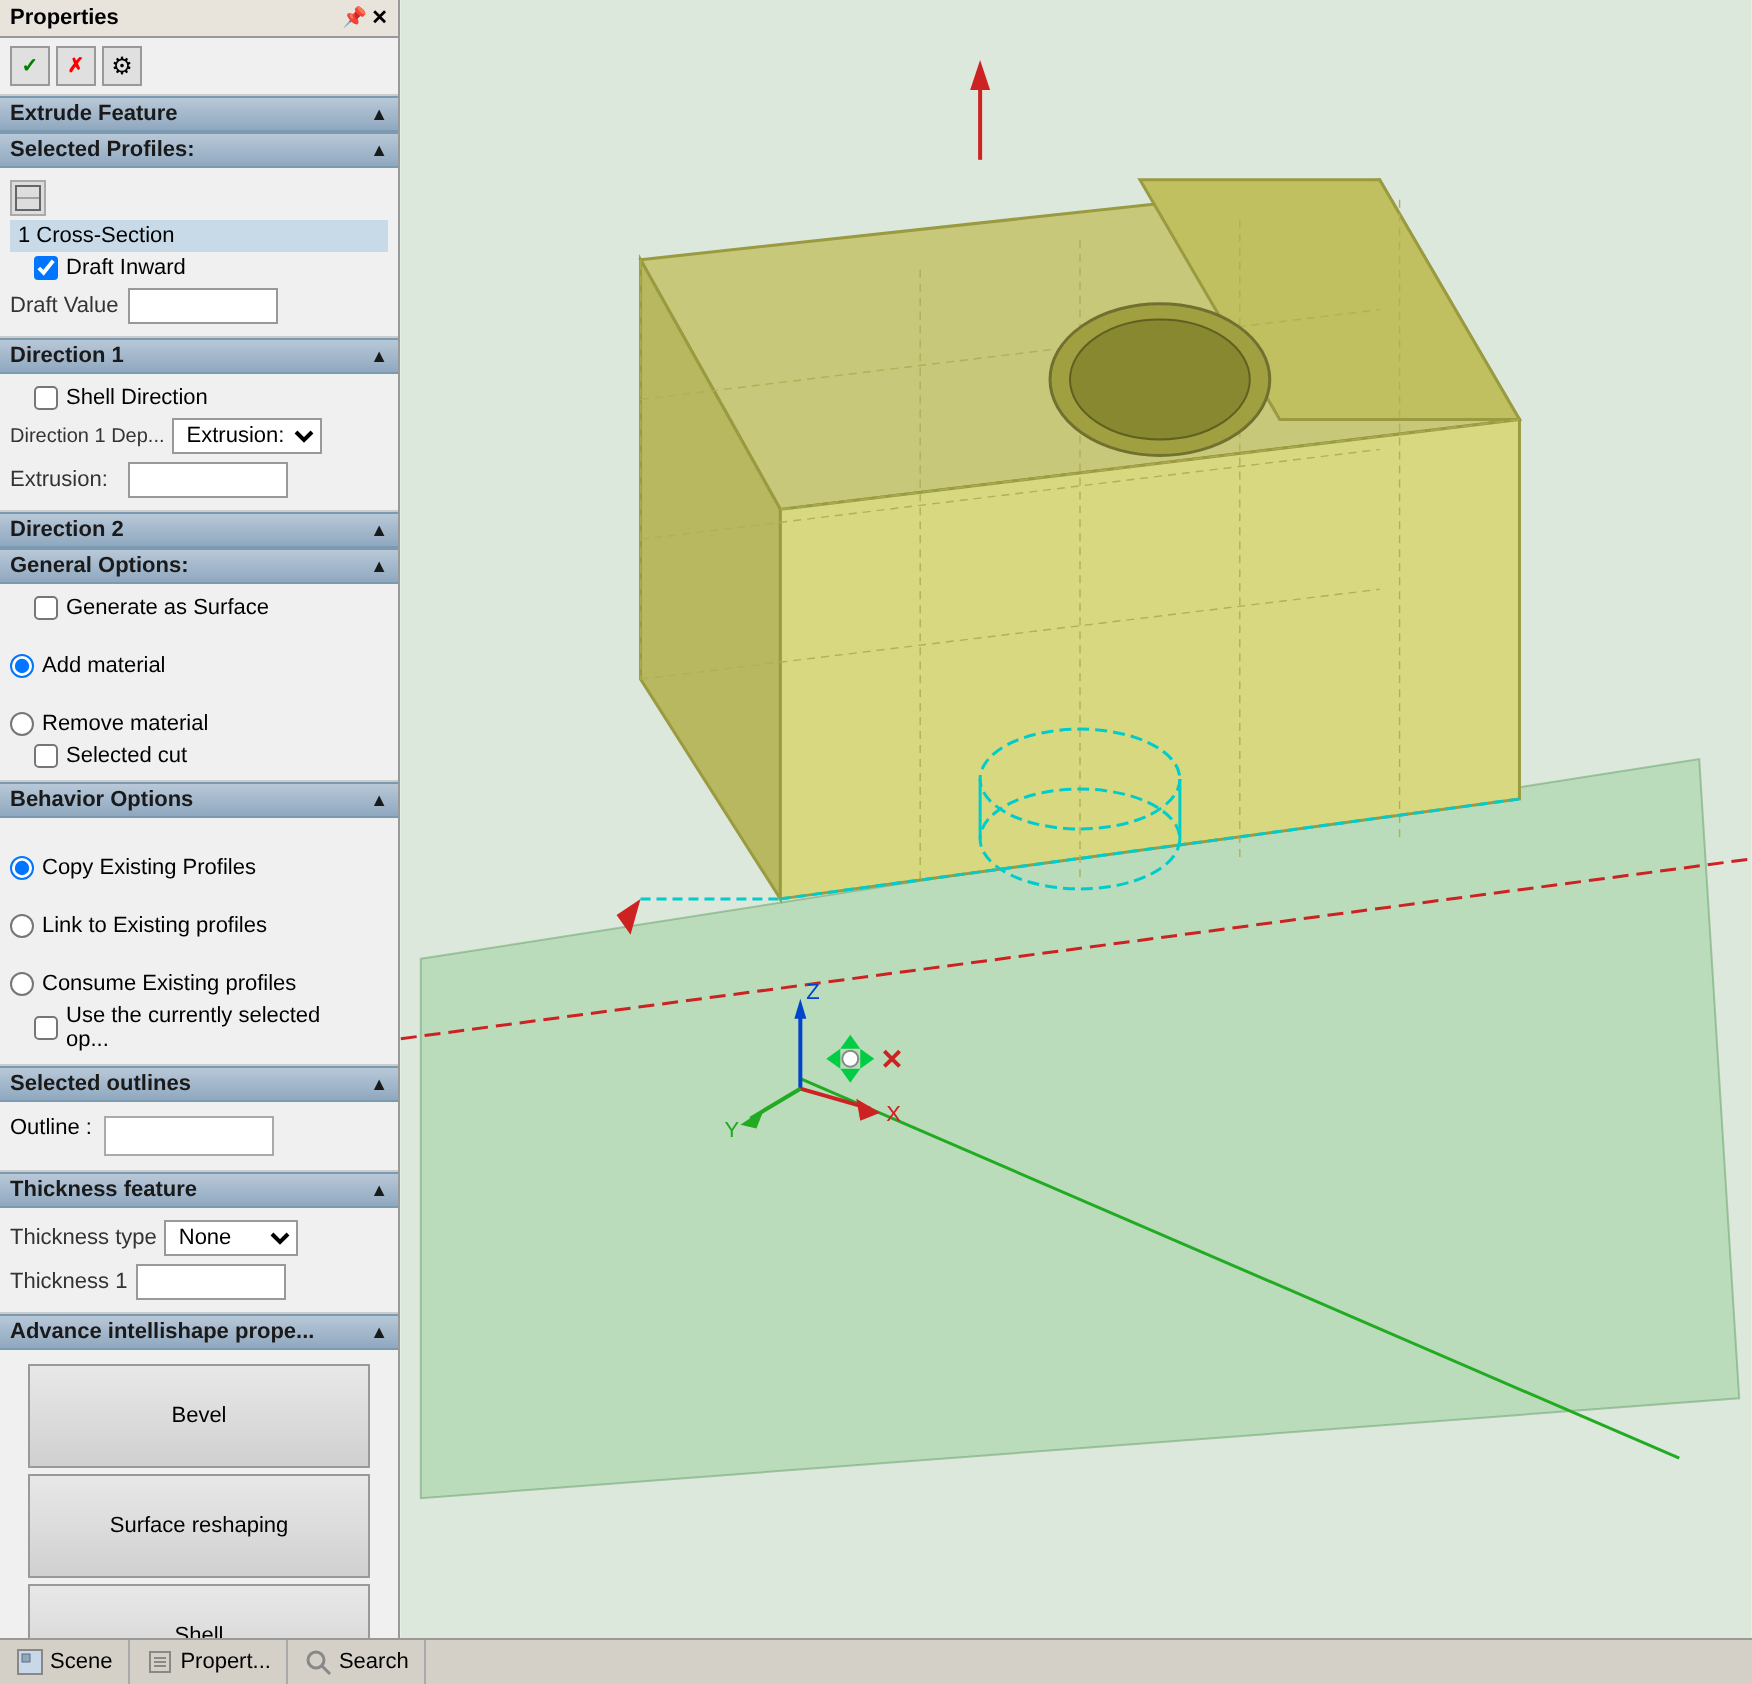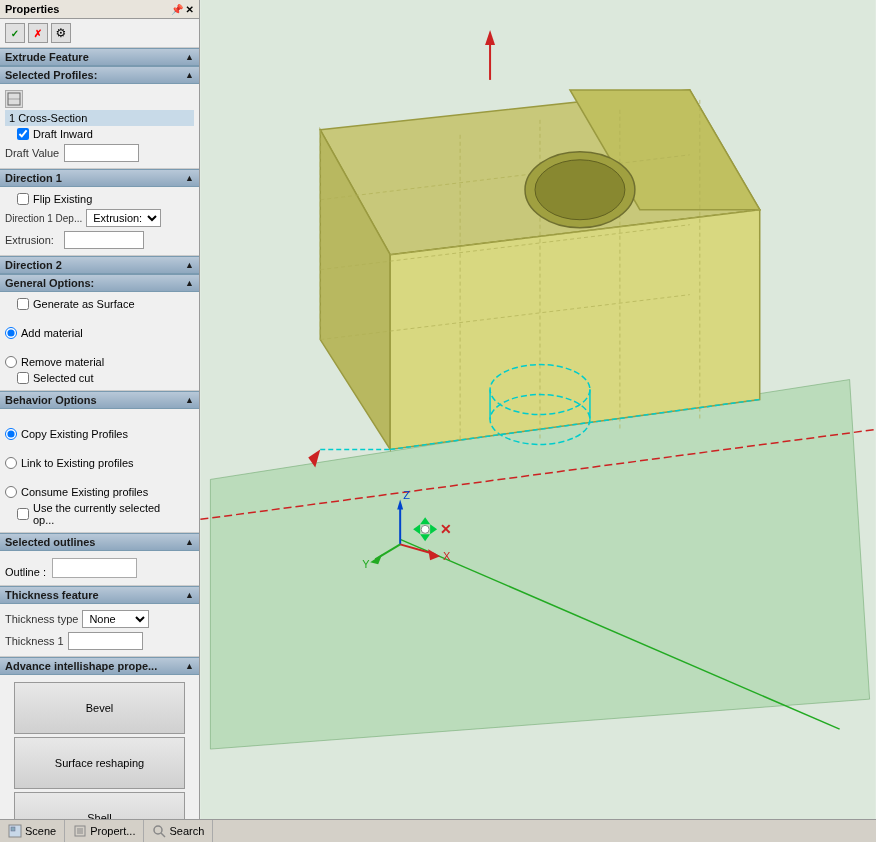--- a/index.html
+++ b/index.html
@@ -42,21 +42,21 @@
     .advance-btn { display: block; width: 90%; margin: 3px auto; padding: 19px 0; background: linear-gradient(to bottom, #e8e8e8, #d0d0d0); border: 1px solid #999; cursor: pointer; text-align: center; font-size: 11px; }
 
     
     .bottom-bar { height: 23px; background: #d4d0c8; border-top: 1px solid #999; display: flex; align-items: stretch; }
     .bottom-tab { display: flex; align-items: center; gap: 3px; padding: 0 8px; border-right: 1px solid #aaa; cursor: pointer; font-size: 11px; background: #d4d0c8; }
 
     
     .viewport { flex: 1; background: #e8f0e8; position: relative; overflow: hidden; }
 
     
-    .outline-row { display: flex; align-items: flex-end; gap: 4px; padding: 3px 0; }
+    .outline-row { display: flex; align-items: flex-start; gap: 4px; padding: 3px 0; }
 
     select { font-size: 11px; }
   </style>
 </head>
 <body>
 
 <div class="main-area">
 
   <div class="left-panel">
 
@@ -103,21 +103,21 @@
       </div>
     </div>
 
     <div class="section-header">
       <span>Direction 1</span>
       <span class="arrow">▲</span>
     </div>
     <div class="section-content">
       <div class="checkbox-row">
         <input type="checkbox" style="">
-        <label>Flip Existing</label>
+        <label>Shell Direction</label>
       </div>
       <div class="field-row">
         <span class="field-label" style="min-width:75px;font-size:10px;">Direction 1 Dep...</span>
         <select class="field-select">
           <option>Extrusion:</option>
         </select>
       </div>
       <div class="field-row">
         <span class="field-label">Extrusion:</span>
         <input class="field-input" style="width: 80px;">

